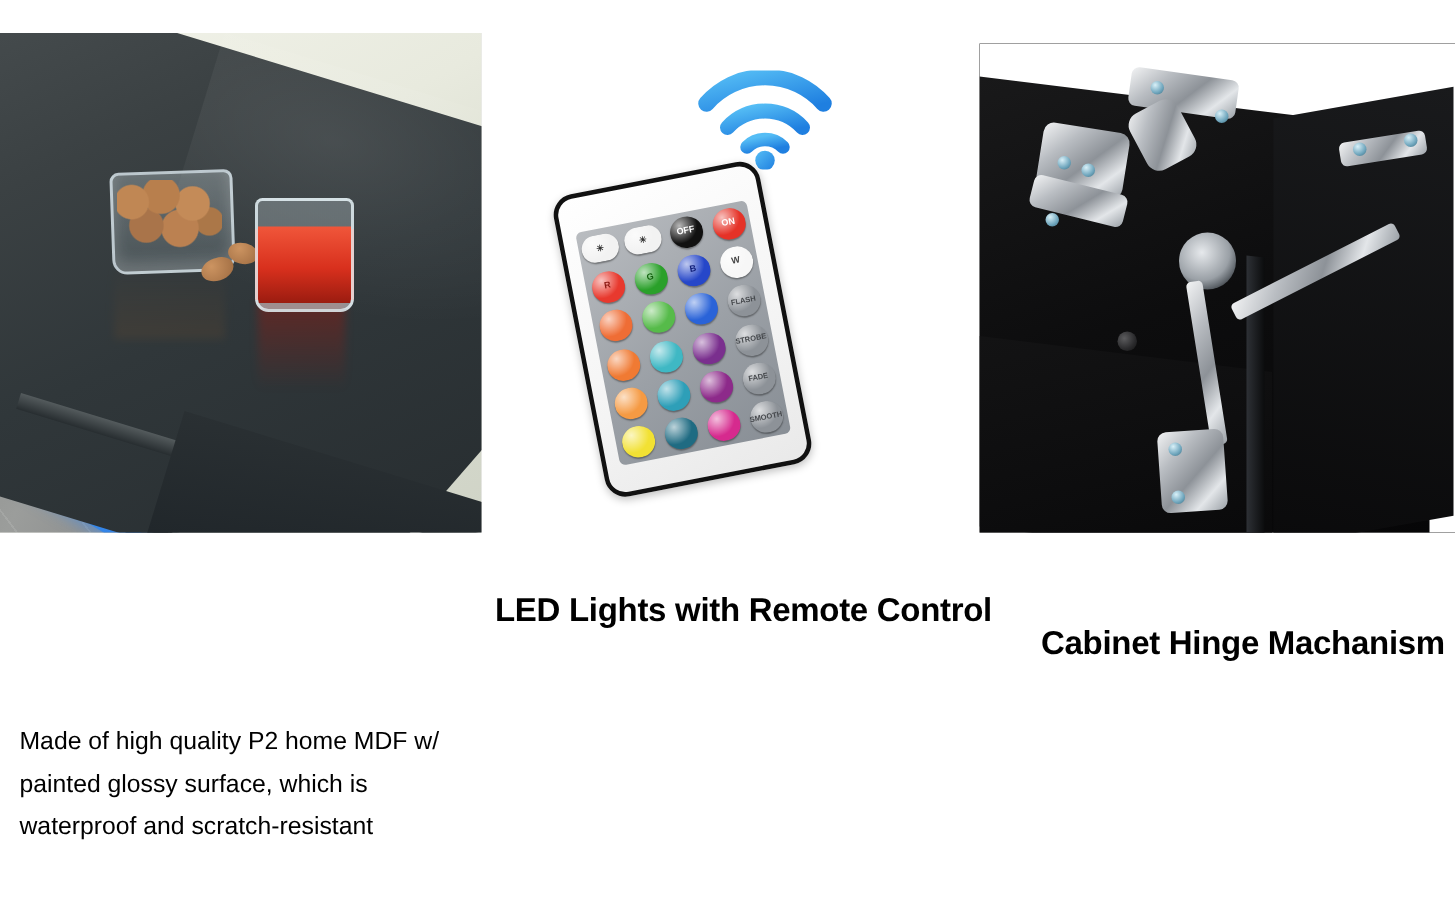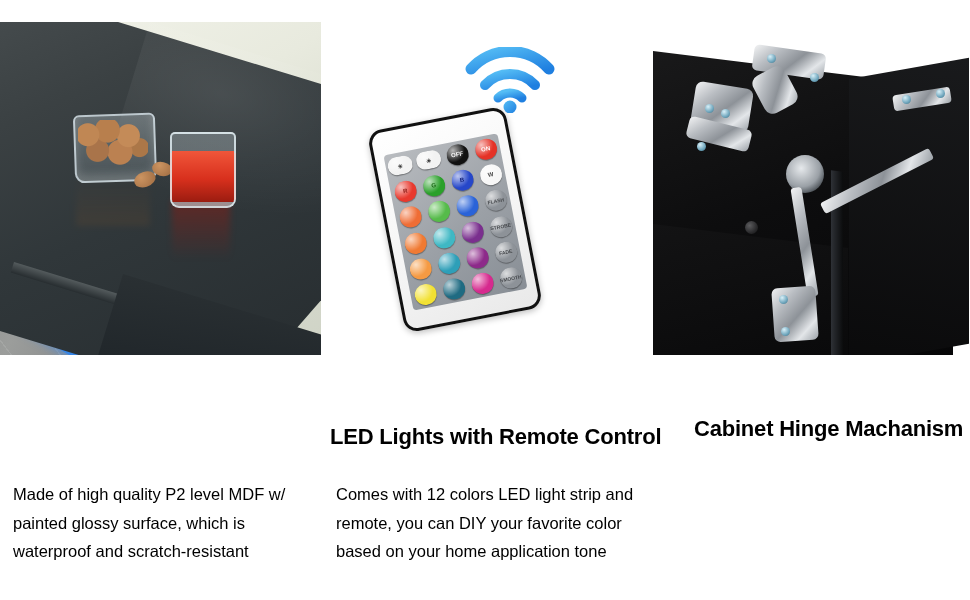--- a/index.html
+++ b/index.html
@@ -261,21 +261,21 @@
     white-space: nowrap;
     color: #000;
   }
   .col-body {
     position: absolute;
     font-size: 16.5px;
     line-height: 28.5px;
     color: #000;
   }
   #title-0 { left: 33px;  top: 416px; }
-  #title-1 { left: 330px; top: 424px; }
+  #title-1 { left: 330px; top: 394px; }
   #title-2 { left: 682px; top: 416px; margin-left: 12px; }
   #body-0 { left: 13px;  top: 480px; width: 310px; }
   #body-1 { left: 336px; top: 480px; width: 314px; }
   #body-2 { left: 675px; top: 480px; width: 292px; }
 </style>
 </head>
 <body>
 
 <div class="page">
 
@@ -423,16 +423,15 @@
     <div class="stay metal" style="left:120px; top:258px; width:44px; height:54px; transform:rotate(-4deg); border-radius:6px;"></div>
     <div class="screw" style="left:126px; top:266px;"></div>
     <div class="screw" style="left:128px; top:298px;"></div>
     <div class="stay" style="left:92px; top:192px; width:13px; height:13px; border-radius:50%;
                 background: radial-gradient(circle at 35% 35%, #5c5c5e, #2a2a2c 60%, #111 100%);"></div>
   </div>
 
   <div class="col-title" id="title-1">LED Lights with Remote Control</div>
   <div class="col-title" id="title-2">Cabinet Hinge Machanism</div>
 
-  <div class="col-body" id="body-0">Made of high quality P2 level MDF w/ painted glossy surface, which is waterproof and scratch-resistant</div>
-  <div class="col-body" id="body-1">Comes with 12 colors LED light strip and remote, you can DIY your favorite color based on your home application tone</div>
+  <div class="col-body" id="body-0">Made of high quality P2 home MDF w/ painted glossy surface, which is waterproof and scratch-resistant</div>
 
 </div>
 
 </body></html>

